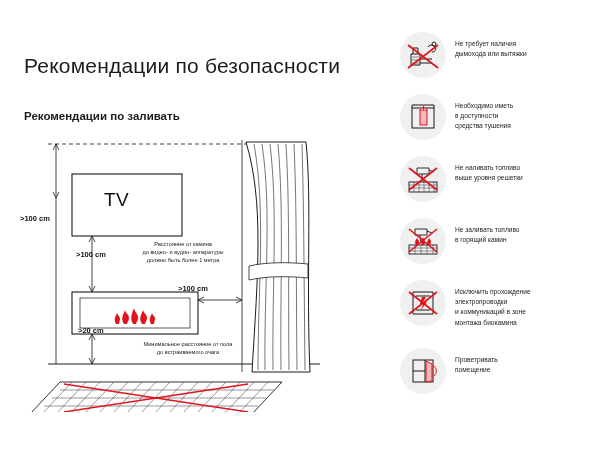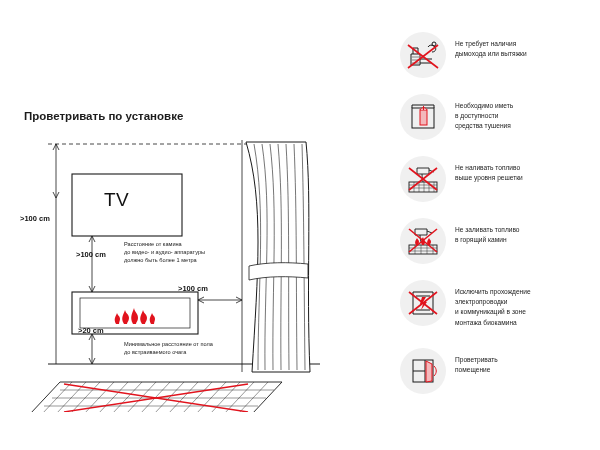--- a/index.html
+++ b/index.html
@@ -44,20 +44,21 @@
     white-space: nowrap;
   }
 
   
   #diagram {
     position: absolute;
     left: 20px;
     top: 132px;
     width: 340px;
     height: 280px;
+    text-align: center;
   }
   #diagram svg { display: block; }
 
   .dim-label {
     position: absolute;
     font-size: 7.5px;
     font-weight: bold;
     color: #111;
     white-space: nowrap;
   }
@@ -111,21 +112,22 @@
     color: #1c1c1c;
     padding-top: 7px;
     white-space: pre-line;
   }
 </style>
 </head>
 <body>
 
 <div id="page">
 
-  <div class="sub-title">Проветривать по установке</div>
+  <h1 class="main-title">Рекомендации по безопасности</h1>
+  <div class="sub-title">Рекомендации по заливать</div>
 
   <div id="diagram">
     <svg width="340" height="280" viewBox="0 0 340 280">
 
       <line x1="28" y1="12" x2="250" y2="12" stroke="#1a1a1a" stroke-width="0.8" stroke-dasharray="4 3"></line>
 
       <line x1="36" y1="12" x2="36" y2="232" stroke="#1a1a1a" stroke-width="0.8"></line>
 
       <path d="M33 18 L36 12 L39 18" fill="none" stroke="#1a1a1a" stroke-width="0.8"></path>
       <path d="M33 60 L36 66 L39 60" fill="none" stroke="#1a1a1a" stroke-width="0.8"></path>

